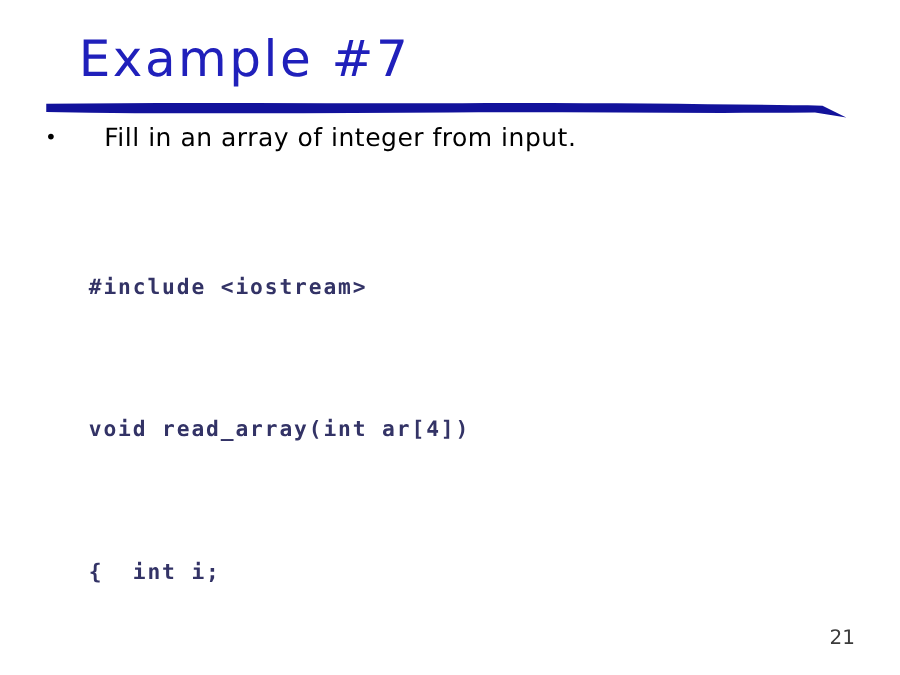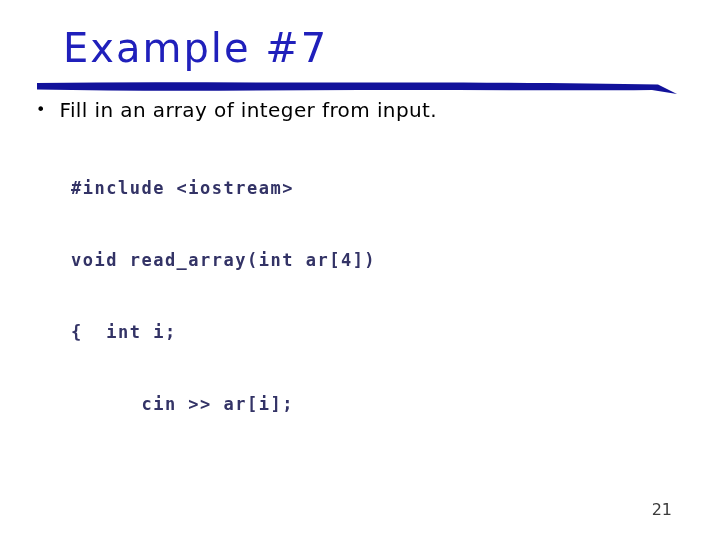--- a/index.html
+++ b/index.html
@@ -46,39 +46,41 @@
     line-height: 26px;
     margin-right: 14px;
     color: #000000;
   }
   .bullet-text {
     font-size: 20px;
     line-height: 26px;
     letter-spacing: 0.4px;
     color: #000000;
     white-space: nowrap;
+    margin-left: 24px;
   }
   .code-block {
     position: absolute;
     left: 71px;
     top: 128px;
     font-family: "DejaVu Sans Mono", monospace;
     font-weight: bold;
     font-size: 17px;
     line-height: 24px;
     letter-spacing: 1.5px;
     color: #333366;
     white-space: pre;
   }
   .code-line {
     height: 24px;
+    margin-top: 42px;
   }
   .page-number {
     position: absolute;
-    right: 48px;
+    right: 36px;
     top: 500px;
     font-size: 16px;
     color: #3b3b3b;
   }
 </style>
 </head>
 <body>
 
 <div class="slide">
 

